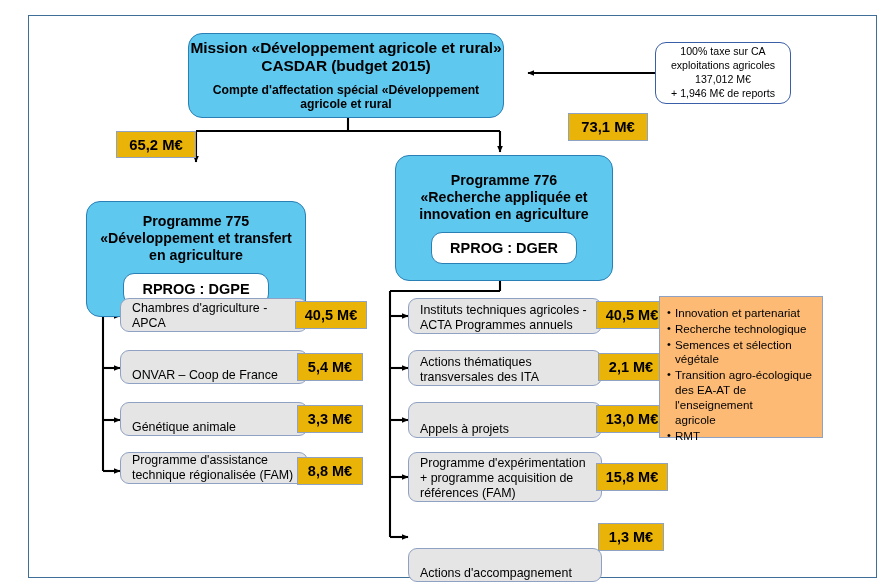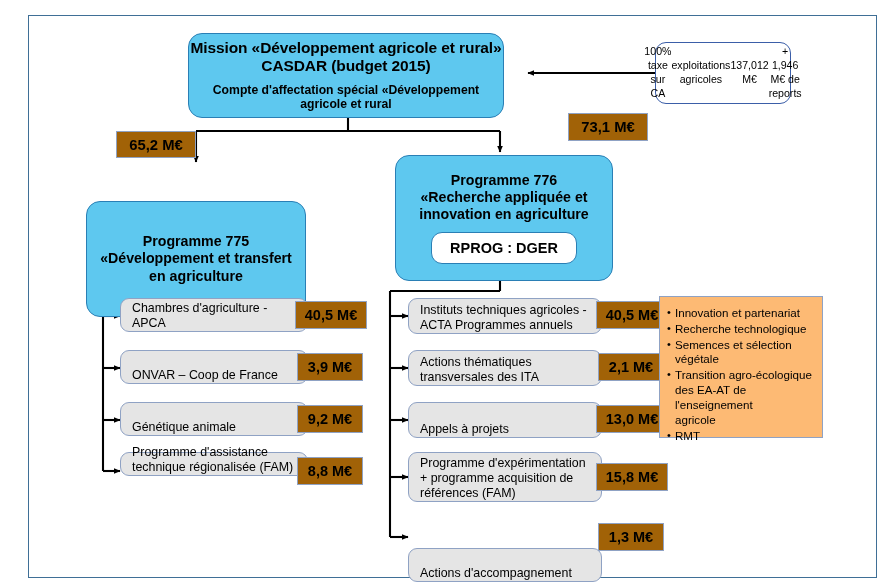--- a/index.html
+++ b/index.html
@@ -94,30 +94,30 @@
     position: absolute;
     background: #ffffff;
     border: 1.1px solid #3b5ea8;
     border-radius: 11px;
     box-sizing: border-box;
     font-size: 10.6px;
     line-height: 1.32;
     text-align: center;
     color: #000;
     display: flex;
-    flex-direction: row;
+    flex-direction: column;
     align-items: center;
     justify-content: center;
     padding: 3px 4px;
   }
 
   
   .amount {
     position: absolute;
-    background: #a16207;
+    background: #eab308;
     border: 1.3px solid #8fa2c4;
     box-sizing: border-box;
     font-weight: bold;
     font-size: 14.5px;
     color: #000;
     display: flex;
     align-items: center;
     justify-content: center;
     white-space: nowrap;
   }
@@ -232,45 +232,46 @@
   </div>
 
   <div class="amount top-amt" style="left:116px; top:131px; width:80px; height:27px;">65,2 M€</div>
 
   <div class="amount top-amt" style="left:568px; top:113px; width:80px; height:28px;">73,1 M€</div>
 
   <div class="cyan-box" style="left:86px; top:165px; width:220px; height:116px;margin-top:36px;">
     <div class="prog-title" style="white-space:pre-line;">Programme 775
 «Développement et transfert
 en agriculture</div>
+    <div class="rprog">RPROG : DGPE</div>
   </div>
 
   <div class="cyan-box" style="left:395px; top:155px; width:218px; height:126px;">
     <div class="prog-title" style="white-space:pre-line;">Programme 776
 «Recherche appliquée et
 innovation en agriculture</div>
     <div class="rprog">RPROG : DGER</div>
   </div>
 
   <div class="item-box" style="left:120px; top:298px; width:188px; height:34px;">
     <span class="item-label">Chambres d'agriculture - APCA</span>
   </div>
   <div class="amount" style="left:295px; top:301px; width:72px; height:28px;">40,5 M€</div>
 
   <div class="item-box" style="left:120px; top:350px; width:188px; height:34px;">
     <span class="item-label">ONVAR – Coop de France</span>
   </div>
-  <div class="amount" style="left:297px; top:353px; width:66px; height:28px;">3,9 M€</div>
+  <div class="amount" style="left:297px; top:353px; width:66px; height:28px;">5,4 M€</div>
 
   <div class="item-box" style="left:120px; top:402px; width:188px; height:34px;">
     <span class="item-label">Génétique animale</span>
   </div>
-  <div class="amount" style="left:297px; top:405px; width:66px; height:28px;">9,2 M€</div>
-
-  <div class="item-box" style="left:120px; top:452px; width:188px; height:24px;">
+  <div class="amount" style="left:297px; top:405px; width:66px; height:28px;">3,3 M€</div>
+
+  <div class="item-box" style="left:120px; top:452px; width:188px; height:32px;">
     <span class="item-label">Programme d'assistance
 technique régionalisée (FAM)</span>
   </div>
   <div class="amount" style="left:297px; top:457px; width:66px; height:28px;">8,8 M€</div>
 
   <div class="item-box" style="left:408px; top:298px; width:194px; height:36px;">
     <span class="item-label">Instituts techniques agricoles -
 ACTA Programmes annuels</span>
   </div>
   <div class="amount" style="left:596px; top:301px; width:72px; height:28px;">40,5 M€</div>

